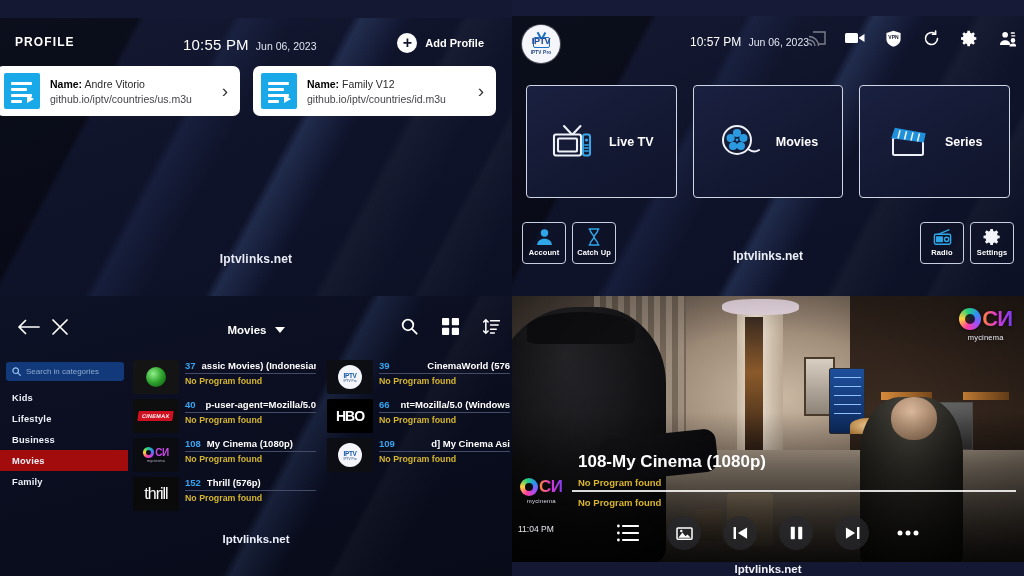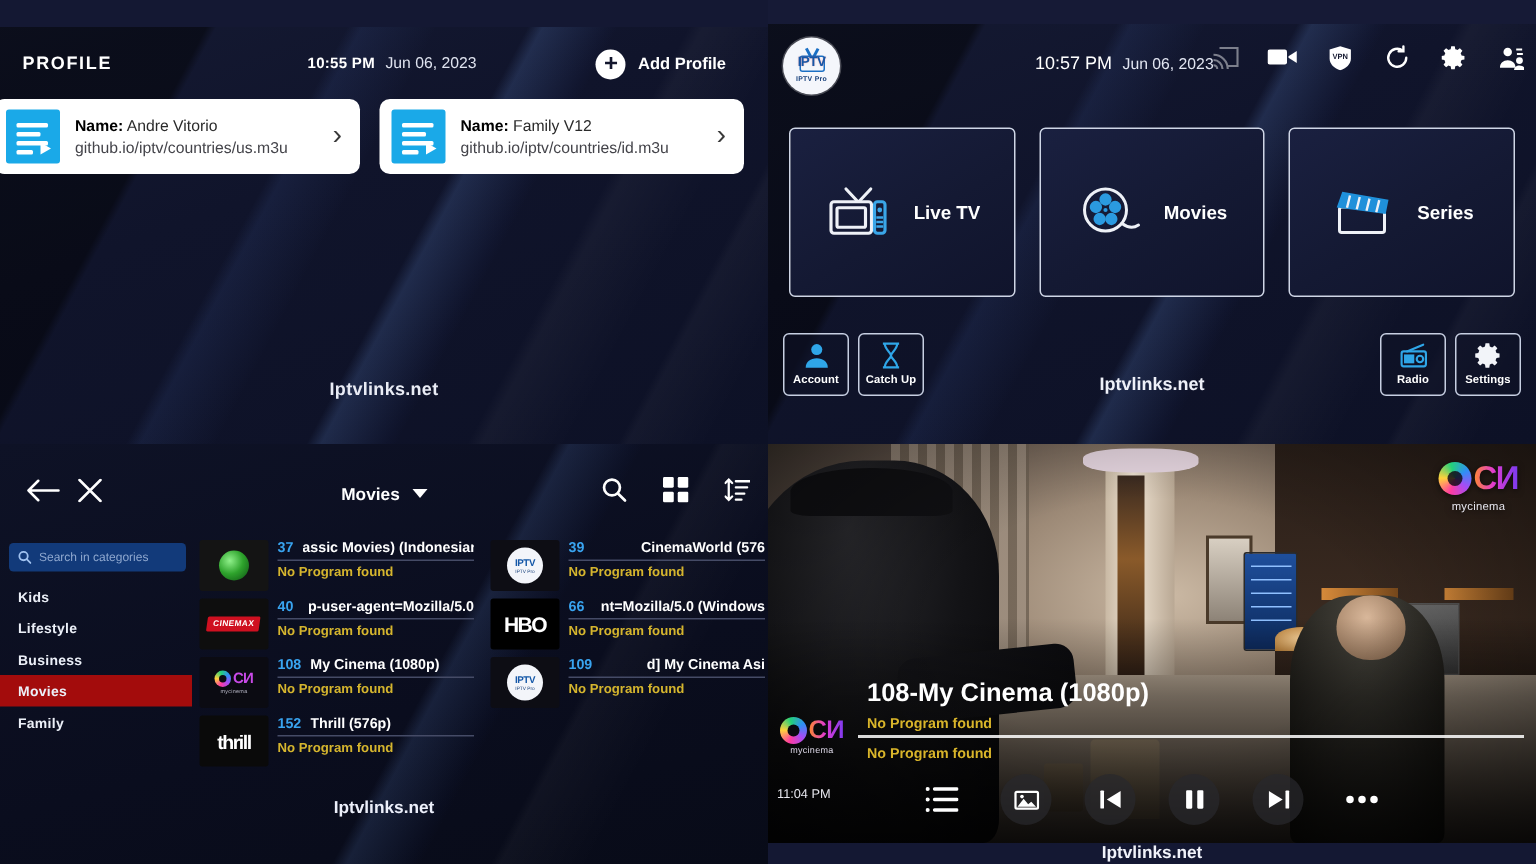--- a/index.html
+++ b/index.html
@@ -32,21 +32,21 @@
   .q1-topstrip{ position:absolute; left:0; top:0; width:100%; height:18px; background:#141833; }
   .q1-header {
     position: absolute; left: 0; top: 18px; width: 512px; height: 48px;
     display: flex; align-items: center;
   }
   .q1-title {
     color: #ffffff; font-size: 12px; font-weight: bold; letter-spacing: 1.1px;
     margin-left: 15px;
   }
   .q1-clock { position:absolute; left:183px; top:36px; display:flex; align-items:baseline; gap:7px; }
-  .q1-time { color:#fff; font-size:10px; font-weight:bold; letter-spacing:.2px;margin-left:22px; }
+  .q1-time { color:#fff; font-size:15px; font-weight:normal; letter-spacing:.2px; }
   .q1-date { color:#dfe3ef; font-size:10.5px; }
   .addprofile { position:absolute; right:28px; top:33px; display:flex; align-items:center; gap:8px; }
   .plus-circle {
     width:20px; height:20px; border-radius:50%; background:#fff;
     display:flex; align-items:center; justify-content:center;
     color:#12152c; font-size:16px; line-height:16px; font-weight:bold;
   }
   .addprofile-label { color:#fff; font-size:11px; font-weight:bold; }
 
   .profile-row { position:absolute; left:0; top:66px; width:512px; display:flex; gap:13px; }
@@ -186,21 +186,21 @@
   .chprog { color:#d5b52e; font-size:8.8px; font-weight:bold; white-space:nowrap; }
 
   
   .logo-green { background:#141414; }
   .logo-green .ball { width:20px; height:20px; border-radius:50%;
     background:radial-gradient(circle at 36% 34%, #8ff08a 0%, #2ea32c 48%, #0c4f12 100%); }
   .logo-cinemax { background:#0e0e0e; }
   .logo-cinemax .tag { background:#cf1020; color:#fff; font-size:5.5px; font-weight:bold;
     padding:2px 4px; border-radius:1px; letter-spacing:.3px; transform:skewX(-8deg); }
   .logo-hbo { background:#000; color:#fff; font-size:14px; font-weight:bold; letter-spacing:-1px; }
-  .logo-thrill { background:#0a0a0a; color:#fff; font-size:13px; font-weight:bold; letter-spacing:-1px; }
+  .logo-thrill { background:#0a0a0a; color:#fff; font-size:16px; font-weight:normal; letter-spacing:-1px; }
   .logo-mycinema { background:#0b0b12; display:flex; flex-direction:column; gap:0; }
   .mc-mark { display:flex; align-items:center; gap:1px; }
   .mc-c { width:11px; height:11px; border-radius:50%;
     background:conic-gradient(from 200deg,#ff3ca0,#ffd23c,#24d07a,#2f8ef5,#a64cf5,#ff3ca0); position:relative; }
   .mc-c::after{ content:""; position:absolute; inset:3px; border-radius:50%; background:#0b0b12; }
   .mc-txt { color:#c94ae8; font-size:10px; font-weight:bold; letter-spacing:-.5px; }
   .mc-sub { color:#b9b9c8; font-size:3.6px; letter-spacing:.2px; margin-top:1px; }
   .logo-iptv { background:#0d0d14; }
   .logo-iptv .mini {
     width:24px; height:24px; border-radius:50%; background:#f3f5fa;

